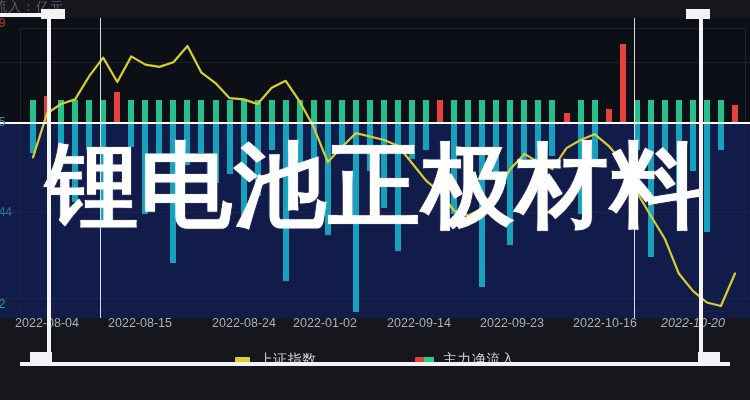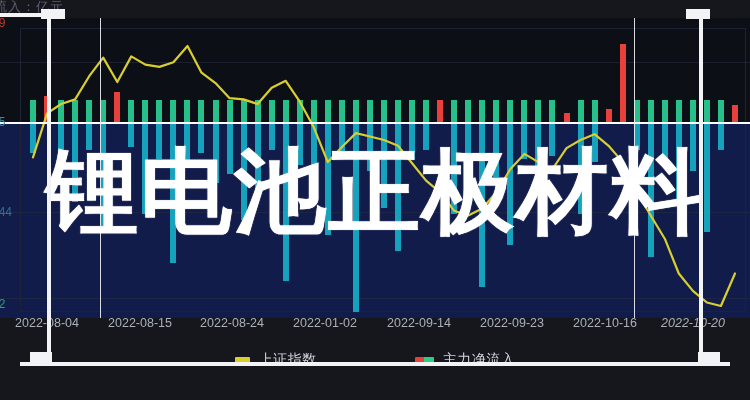--- a/index.html
+++ b/index.html
@@ -106,21 +106,20 @@
   }
 
   
   .big-title{
     position:absolute;left:0;top:140px;width:750px;
     text-align:center;z-index:9;
     font-size:92px;line-height:1;font-weight:bold;color:#ffffff;
     letter-spacing:2px;white-space:nowrap;
     font-family:"DejaVu Sans","Liberation Sans",sans-serif;
     text-shadow:0 0 1px #fff;
-    margin-top:6px;
   }
 
   
   .frame{position:absolute;left:0;top:0;width:750px;height:400px;z-index:11;pointer-events:none;}
   .f-line{position:absolute;background:#f2f3f5;}
   .f-left{left:47px;top:9px;width:4px;height:357px;}
   .f-right{left:699px;top:9px;width:4px;height:357px;}
   .f-bottom{left:20px;top:362px;width:710px;height:4px;}
   .f-corner{position:absolute;background:#f2f3f5;}
   .c-tl{left:41px;top:9px;width:24px;height:10px;}
@@ -257,21 +256,21 @@
   <div id="y-axis">
       <div class="y-label" style="left: -8px; top: 16px; color: rgb(192, 57, 43);">39</div>
       <div class="y-label" style="left: -8px; top: 115px; color: rgb(47, 143, 158);">25</div>
       <div class="y-label" style="left: -8px; top: 205px; color: rgb(47, 111, 158);">644</div>
       <div class="y-label" style="left: -8px; top: 297px; color: rgb(47, 158, 122);">62</div>
     </div>
 
   <div class="x-axis" id="x-axis">
       <div class="x-label" style="left: 47px;">2022-08-04</div>
       <div class="x-label" style="left: 140px;">2022-08-15</div>
-      <div class="x-label" style="left: 232px;">2022-08-24</div>
+      <div class="x-label" style="left: 244px;">2022-08-24</div>
       <div class="x-label" style="left: 325px;">2022-01-02</div>
       <div class="x-label" style="left: 419px;">2022-09-14</div>
       <div class="x-label" style="left: 512px;">2022-09-23</div>
       <div class="x-label" style="left: 605px;">2022-10-16</div>
       <div class="x-label" style="left: 693px; font-style: italic;">2022-10-20</div>
     </div>
 
   <div class="legend">
     <div class="legend-item">
       <span class="sw-index"></span>

